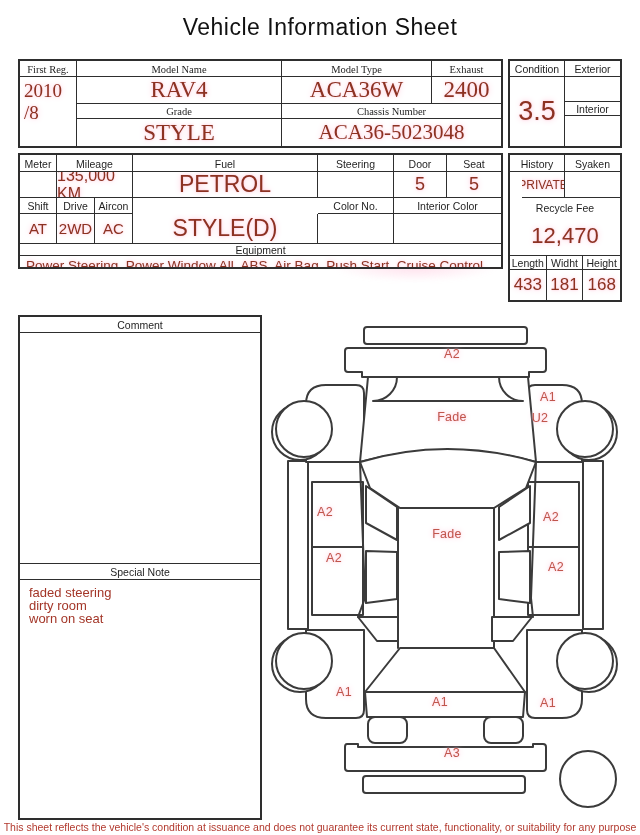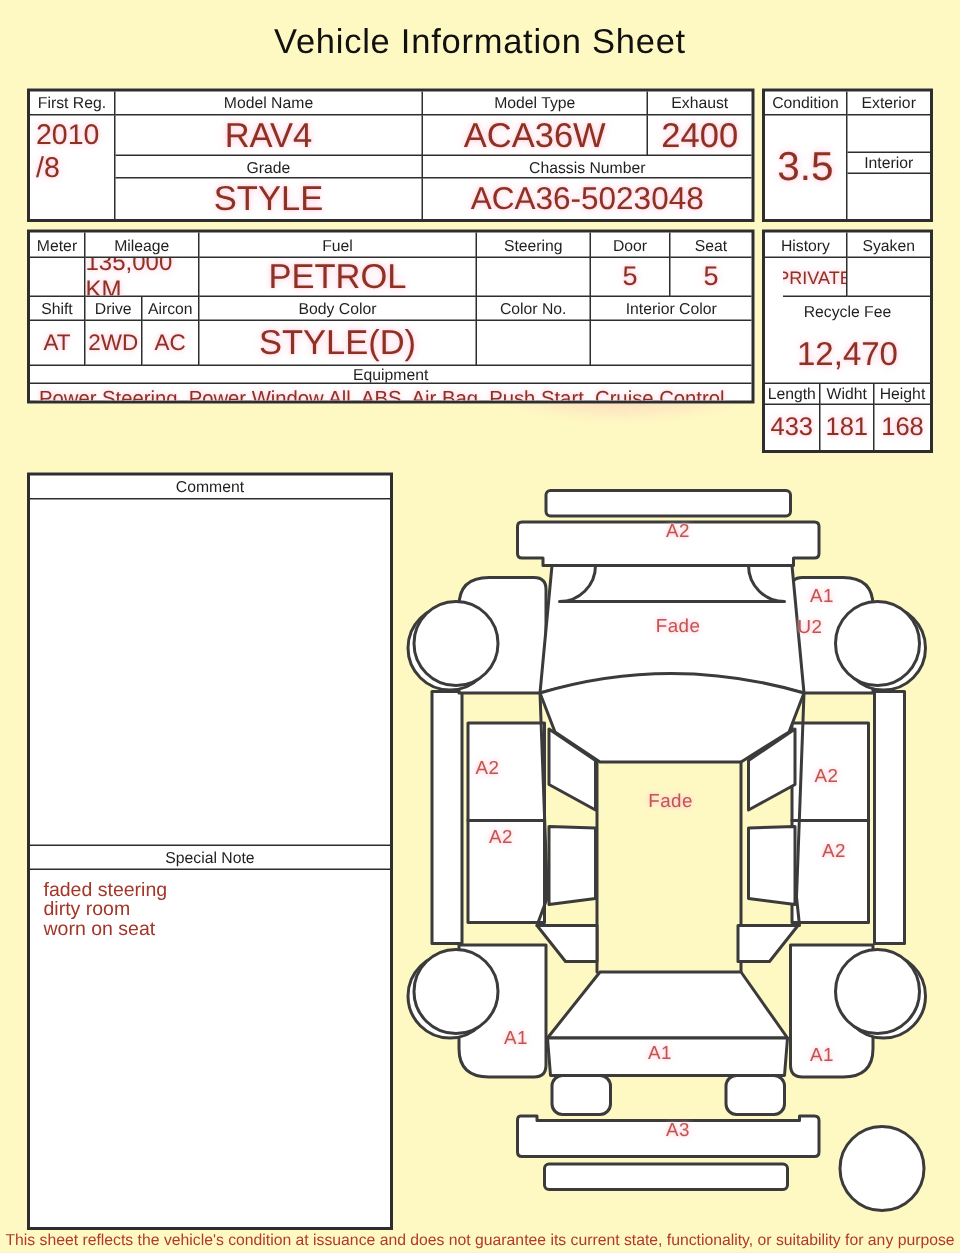--- a/index.html
+++ b/index.html
@@ -1,36 +1,36 @@
 <!DOCTYPE html>
 <html style="--value-red: #8c3222; --label-black: #1f1f1f; --border-dark: #2e2e2e; --highlight-pink: #ffc9da; --diagram-red: #c0564c; --footer-red: #b2392e; --note-red: #a33628;"><head>
 <meta charset="utf-8">
 <style>
   :root{
     --value-red:#8c3222; --label-black:#1f1f1f; --border-dark:#2e2e2e;
     --highlight-pink:#ffc9da; --diagram-red:#c0564c; --footer-red:#b2392e; --note-red:#a33628;
   }
   html,body{margin:0;padding:0;}
   body{background:#e8e8e8;font-family:"Liberation Sans","DejaVu Sans",sans-serif;}
-  #sheet{position:relative;width:640px;height:835px;background:#fef9c3;overflow:hidden;margin:0 auto;}
+  #sheet{position:relative;width:640px;height:835px;background:#ffffff;overflow:hidden;margin:0 auto;}
 
   .title{position:absolute;left:0;top:14px;width:100%;text-align:center;
          font-size:23px;color:#111;letter-spacing:.5px;font-weight:500;}
 
   .box{position:absolute;border:2px solid var(--border-dark);box-sizing:border-box;display:grid;background:#fff;}
   .cell{display:flex;align-items:center;justify-content:center;box-sizing:border-box;overflow:hidden;}
   .br{border-right:1px solid var(--border-dark);}
   .bb{border-bottom:1px solid var(--border-dark);}
   .h{font-size:10.5px;color:var(--label-black);padding-top:1px;}
   .v{color:var(--value-red);}
   .hl{text-shadow:0 0 6px var(--highlight-pink),0 0 2px var(--highlight-pink);}
   .pre{white-space:pre-line;}
 
   #table1{left:18px;top:59px;width:485px;height:89px;
-          grid-template-columns:57px 205px 150px 1fr;grid-template-rows:16px 27px 15px 1fr;}
+          grid-template-columns:57px 205px 150px 1fr;grid-template-rows:16px 27px 15px 1fr;font-family:Liberation Serif, serif;}
   #condition-box{left:508px;top:59px;width:114px;height:89px;
           grid-template-columns:55px 1fr;grid-template-rows:16px 25px 14px 1fr;}
   #table2{left:18px;top:153px;width:485px;height:116px;
           grid-template-columns:37px 38px 38px 185px 76px 53px 1fr;
           grid-template-rows:17px 26px 16px 30px 12px 1fr;}
   #history-box{left:508px;top:153px;width:114px;height:149px;
           grid-template-columns:55px 1fr;grid-template-rows:17px 26px 18px 40px 1fr;}
   #comment-box{left:18px;top:315px;width:244px;height:505px;
           grid-template-columns:1fr;grid-template-rows:16px 1fr 17px 238px;}
 
@@ -109,21 +109,20 @@
     <div class="cell v br bb" style="grid-area:2/1/3/2"></div>
     <div class="cell v hl br bb fs11" style="grid-area:2/2/3/4">135,000 KM</div>
     <div class="cell v hl br bb fs20" style="grid-area:2/4/3/5">PETROL</div>
     <div class="cell v br bb" style="grid-area:2/5/3/6"></div>
     <div class="cell v hl br bb fs18" style="grid-area:2/6/3/7">5</div>
     <div class="cell v hl bb fs18" style="grid-area:2/7/3/8">5</div>
 
     <div class="cell h br bb" style="grid-area:3/1/4/2">Shift</div>
     <div class="cell h br bb" style="grid-area:3/2/4/3">Drive</div>
     <div class="cell h br bb" style="grid-area:3/3/4/4">Aircon</div>
-    <div class="cell h br bb" style="grid-area:3/4/4/5">Body Color</div>
     <div class="cell h br bb" style="grid-area:3/5/4/6">Color No.</div>
     <div class="cell h bb" style="grid-area:3/6/4/8">Interior Color</div>
 
     <div class="cell v hl br bb fs15" style="grid-area:4/1/5/2">AT</div>
     <div class="cell v hl br bb fs15" style="grid-area:4/2/5/3">2WD</div>
     <div class="cell v hl br bb fs15" style="grid-area:4/3/5/4">AC</div>
     <div class="cell v hl br bb fs20" style="grid-area:4/4/5/5">STYLE(D)</div>
     <div class="cell v br bb" style="grid-area:4/5/5/6"></div>
     <div class="cell v bb" style="grid-area:4/6/5/8"></div>
 

